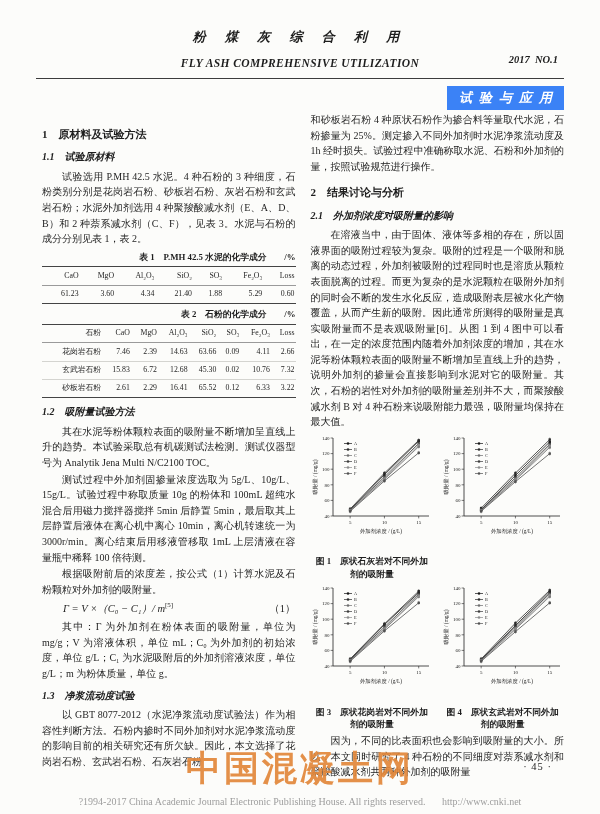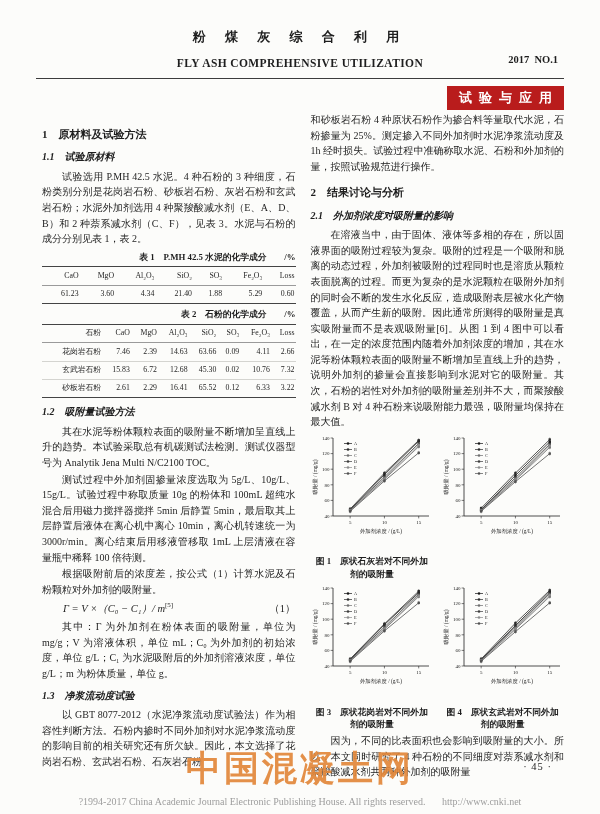--- a/index.html
+++ b/index.html
@@ -2,28 +2,28 @@
 <html><head>
 <meta charset="utf-8">
 <style>
   * { box-sizing: border-box; }
   html,body { margin:0; padding:0; }
   body {
     width:600px; height:814px; position:relative; overflow:hidden;
     background:#fcfcfa; color:#1e1e1e;
     font-family:"Liberation Serif","DejaVu Serif",serif;
   }
-  .header { padding-top:28px; text-align:center; }
+  .header { padding-top:28px; text-align:center;font-style:italic; }
   .jt-cn { font-size:13px; font-weight:bold; letter-spacing:8px; }
   .jt-row { position:relative; margin-top:7px; padding:0 40px; }
   .jt-en { font-size:11.5px; font-weight:bold; letter-spacing:0.4px; }
   .issue { position:absolute; right:42px; top:1px; font-size:10.5px; font-weight:bold; }
   .rule { border-top:1.6px solid #3c3c3c; margin:7px 36px 0 36px; }
   .badge-row { padding:7px 36px 0; text-align:right; }
-  .badge { display:inline-block; background:#b91c1c; color:#fff; font-size:13px;
+  .badge { display:inline-block; background:#3b82f6; color:#fff; font-size:13px;
            letter-spacing:7px; padding:3px 5px 3px 12px; font-weight:bold; }
   .columns { display:flex; gap:15px; padding:2px 36px 0 42px; }
   .col { flex:1; min-width:0; font-size:10px; line-height:1.56; text-align:justify; }
   .para { margin:0 0 1px 0; text-indent:2em; }
   .para.noindent { text-indent:0; }
   .sec { font-size:11px; font-weight:bold; margin:10px 0 6px; }
   .sec.first { margin-top:14px; }
   .sub { font-size:10px; font-style:italic; font-weight:bold; margin:6px 0 4px; }
   .tcaption { text-align:right; font-weight:bold; font-size:8.8px; margin:4px 0 2px; text-indent:0; }
   table.datatable { width:100%; border-collapse:collapse; font-size:7.8px; text-align:center;

